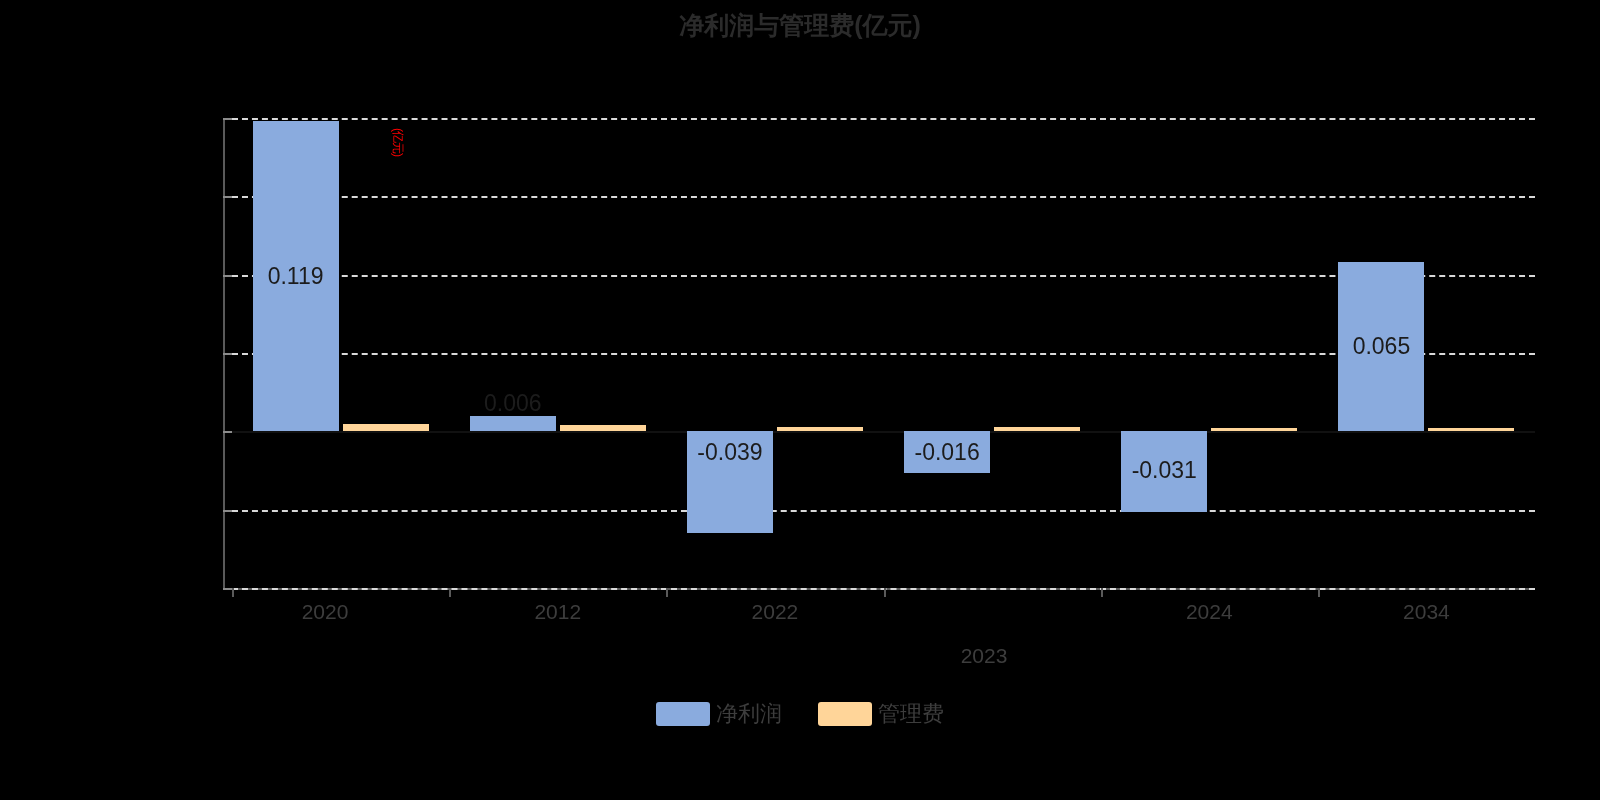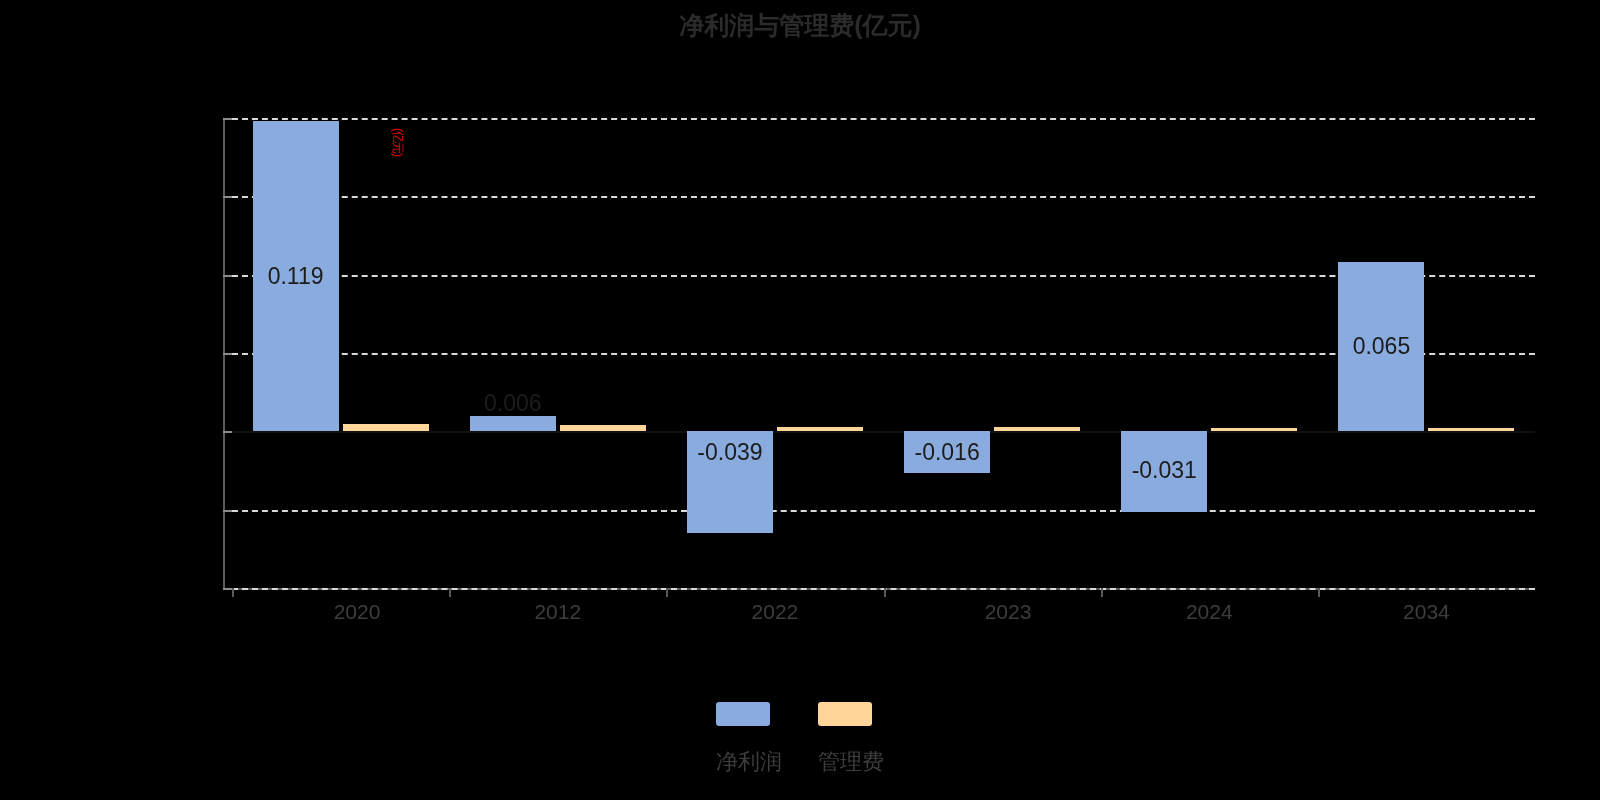--- a/index.html
+++ b/index.html
@@ -115,22 +115,22 @@
     left: 0;
     top: 702px;
     width: 1600px;
     display: flex;
     justify-content: center;
     align-items: center;
     gap: 36px;
   }
   .legend-item {
     display: flex;
-    gap: 24px;
-    flex-direction: column;
+    align-items: center;
+    gap: 6px;
   }
   .legend-swatch {
     width: 54px;
     height: 24px;
     border-radius: 3px;
     display: block;
   }
   .legend-text {
     color: #3d3d3d;
     font-size: 22px;
@@ -193,27 +193,27 @@
         <div class="ytick-mark" style="top: 0px;"></div>
         <div class="ytick-mark" style="top: 78.3333px;"></div>
         <div class="ytick-mark" style="top: 156.667px;"></div>
         <div class="ytick-mark" style="top: 235px;"></div>
         <div class="ytick-mark" style="top: 313.333px;"></div>
         <div class="ytick-mark" style="top: 391.667px;"></div>
         <div class="ytick-mark" style="top: 470px;"></div>
       </div>
     <div id="xticks-layer">
         <div class="xtick-mark" style="left: 0px;"></div>
-        <div class="xtick-label" style="left: 125px;">2020</div>
+        <div class="xtick-label" style="left: 93px;">2020</div>
         <div class="xtick-mark" style="left: 217.167px;"></div>
         <div class="xtick-label" style="left: 325.75px;">2012</div>
         <div class="xtick-mark" style="left: 434.333px;"></div>
         <div class="xtick-label" style="left: 542.917px;">2022</div>
         <div class="xtick-mark" style="left: 651.5px;"></div>
-        <div class="xtick-label" style="left: 776px;">2023</div>
+        <div class="xtick-label" style="left: 752px; margin-top: 44px;">2023</div>
         <div class="xtick-mark" style="left: 868.667px;"></div>
         <div class="xtick-label" style="left: 977.25px;">2024</div>
         <div class="xtick-mark" style="left: 1085.83px;"></div>
         <div class="xtick-label" style="left: 1194.42px;">2034</div>
       </div>
     <div class="yaxis-unit" style="left:172px; top:10px;">(亿元)</div>
   </div>
 
   <div id="legend">
       <div class="legend-item">

